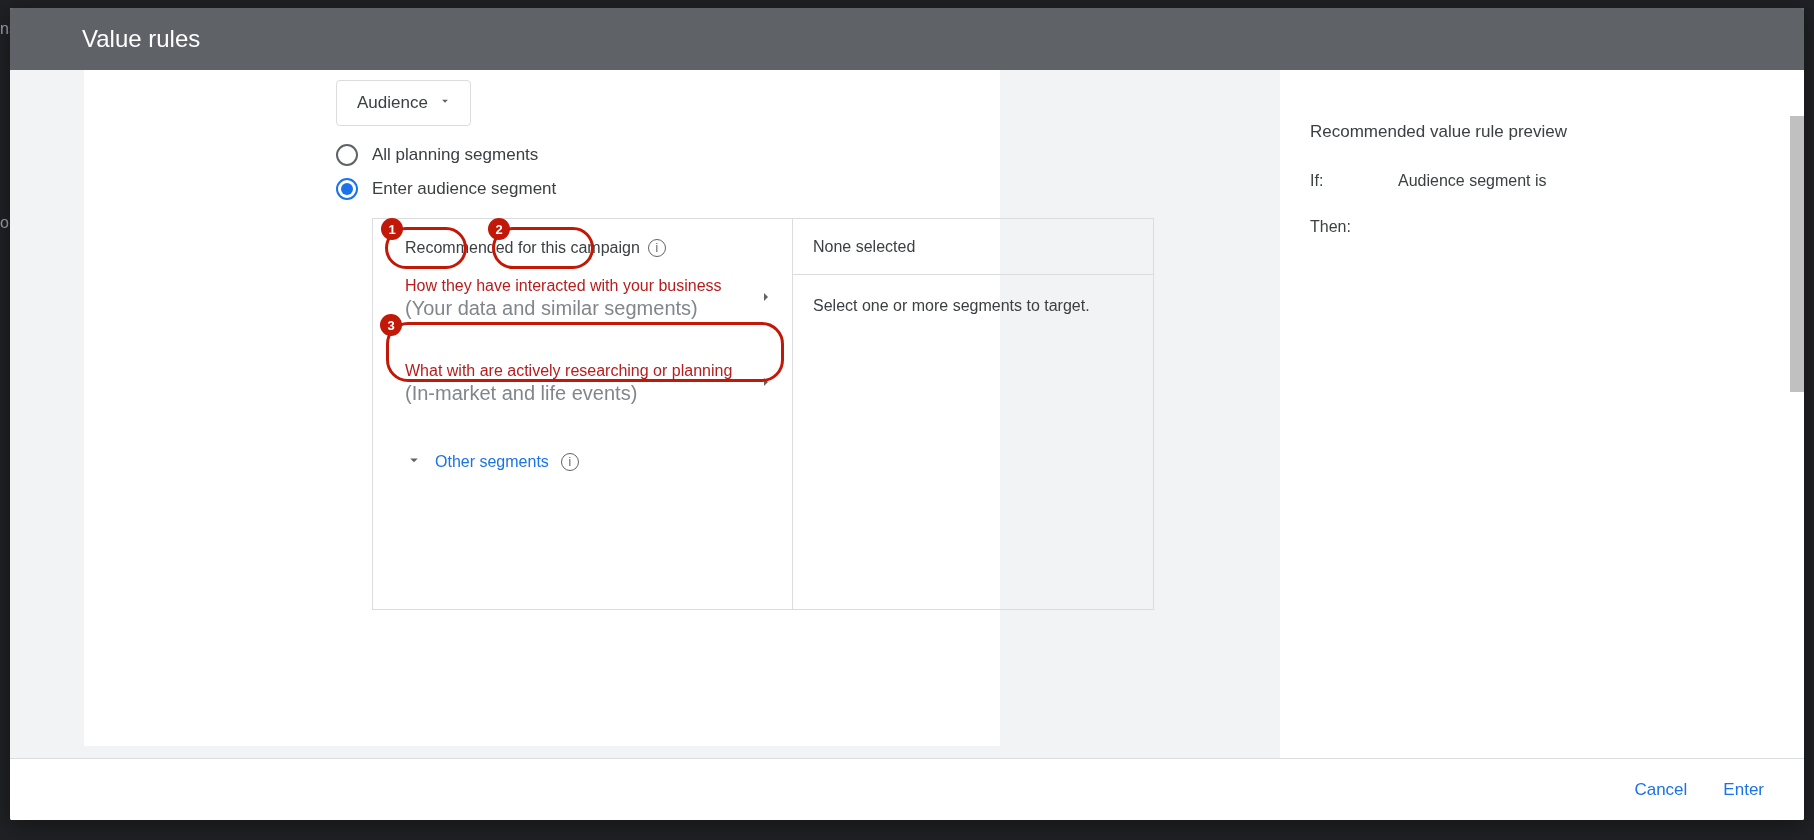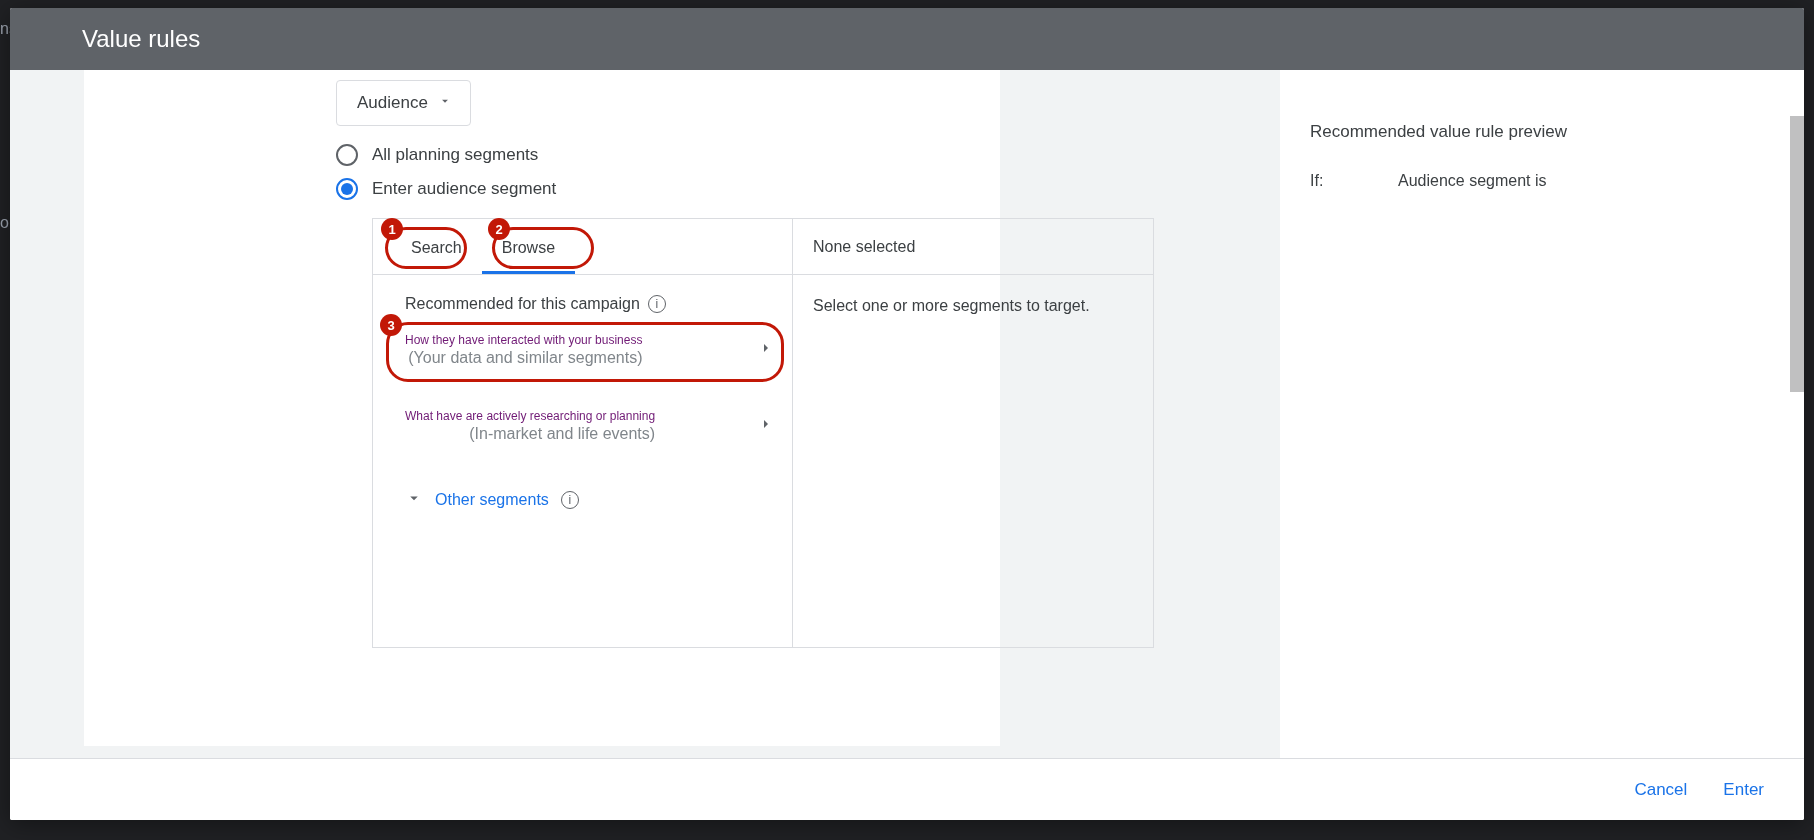--- a/index.html
+++ b/index.html
@@ -26,22 +26,22 @@
   .segment-cols { display: flex; }
   .seg-left { flex: 1; border-right: 1px solid #dadce0; }
   .seg-right { width: 360px; }
   .tabs { display: flex; align-items: flex-end; height: 56px; border-bottom: 1px solid #dadce0; padding-left: 18px; }
   .tab { padding: 16px 20px 14px 20px; font-size: 16px; color: #3c4043; cursor: pointer; border-bottom: 3px solid transparent; }
   .tab.active { border-bottom-color: #1a73e8; }
   .rec-row { display: flex; align-items: center; gap: 8px; padding: 20px 18px 8px 32px; font-size: 16px; color: #3c4043; }
   .info-icon { width: 18px; height: 18px; border: 1.5px solid #5f6368; border-radius: 50%; display: inline-flex; align-items: center; justify-content: center; font-size: 12px; color: #5f6368; }
   .cat-row { display: flex; align-items: center; justify-content: space-between; padding: 12px 18px 12px 32px; cursor: pointer; }
   .cat-texts { display: flex; flex-direction: column; gap: 2px; }
-  .cat-title { font-size: 12px; color: #701a75; }
-  .cat-sub { font-size: 16px; color: #80868b; text-align: right; }
+  .cat-title { font-size: 16px; color: #b91c1c; }
+  .cat-sub { font-size: 20px; color: #80868b; }
   .cat-chevron svg { width: 16px; height: 16px; fill: #5f6368; }
   .other-row { display: flex; align-items: center; gap: 12px; padding: 16px 18px 16px 32px; cursor: pointer; }
   .other-chevron svg { width: 18px; height: 18px; fill: #5f6368; }
   .other-label { color: #1a73e8; font-size: 16px; }
   .seg-right-header { height: 56px; border-bottom: 1px solid #dadce0; display: flex; align-items: center; padding-left: 20px; font-size: 16px; color: #3c4043; }
   .seg-right-text { padding: 22px 20px; font-size: 16px; color: #3c4043; }
   .preview-inner { padding: 52px 0 0 30px; }
   .preview-title { font-size: 17px; color: #3c4043; margin-bottom: 30px; }
   .kv { display: flex; gap: 36px; font-size: 16px; color: #3c4043; margin-bottom: 28px; }
   .kv .k { min-width: 52px; }
@@ -86,24 +86,20 @@
           <div class="radio-row">
             <span class="radio selected"></span>
             <span class="radio-label">Enter audience segment</span>
           </div>
         </div>
 
         <div class="segment-box">
           <div class="segment-cols">
 
             <div class="seg-left">
-              <div class="tabs">
-                <div class="tab">Search</div>
-                <div class="tab active">Browse</div>
-              </div>
 
               <div class="rec-row">
                 <span>Recommended for this campaign</span>
                 <span class="info-icon">i</span>
               </div>
 
               <div class="cat-row">
                 <div class="cat-texts">
                   <span class="cat-title">How they have interacted with your business</span>
                   <span class="cat-sub">(Your data and similar segments)</span>
@@ -112,21 +108,21 @@
                   <svg viewBox="0 0 24 24">
                       <path d="M9 6l6 6-6 6z"></path>
                     </svg>
                 </span>
               </div>
 
               <div style="height:18px"></div>
 
               <div class="cat-row">
                 <div class="cat-texts">
-                  <span class="cat-title">What have are actively researching or planning</span>
+                  <span class="cat-title">What with are actively researching or planning</span>
                   <span class="cat-sub">(In-market and life events)</span>
                 </div>
                 <span class="cat-chevron">
                   <svg viewBox="0 0 24 24">
                       <path d="M9 6l6 6-6 6z"></path>
                     </svg>
                 </span>
               </div>
 
               <div style="height:18px"></div>
@@ -155,20 +151,23 @@
       </div>
     </div>
 
     <div class="preview-panel">
       <div class="preview-inner">
         <div class="preview-title">Recommended value rule preview</div>
         <div class="kv">
           <span class="k">If:</span>
           <span>Audience segment is</span>
         </div>
+        <div class="kv">
+          <span class="k">Then:</span>
+        </div>
       </div>
       <div class="scroll-thumb"></div>
     </div>
 
     <div class="annot" style="left:375px; top:157px; width:82px; height:42px;"></div>
     <div class="annot-badge" style="left:371px; top:148px;">1</div>
 
     <div class="annot" style="left:482px; top:157px; width:102px; height:42px;"></div>
     <div class="annot-badge" style="left:478px; top:148px;">2</div>
 

